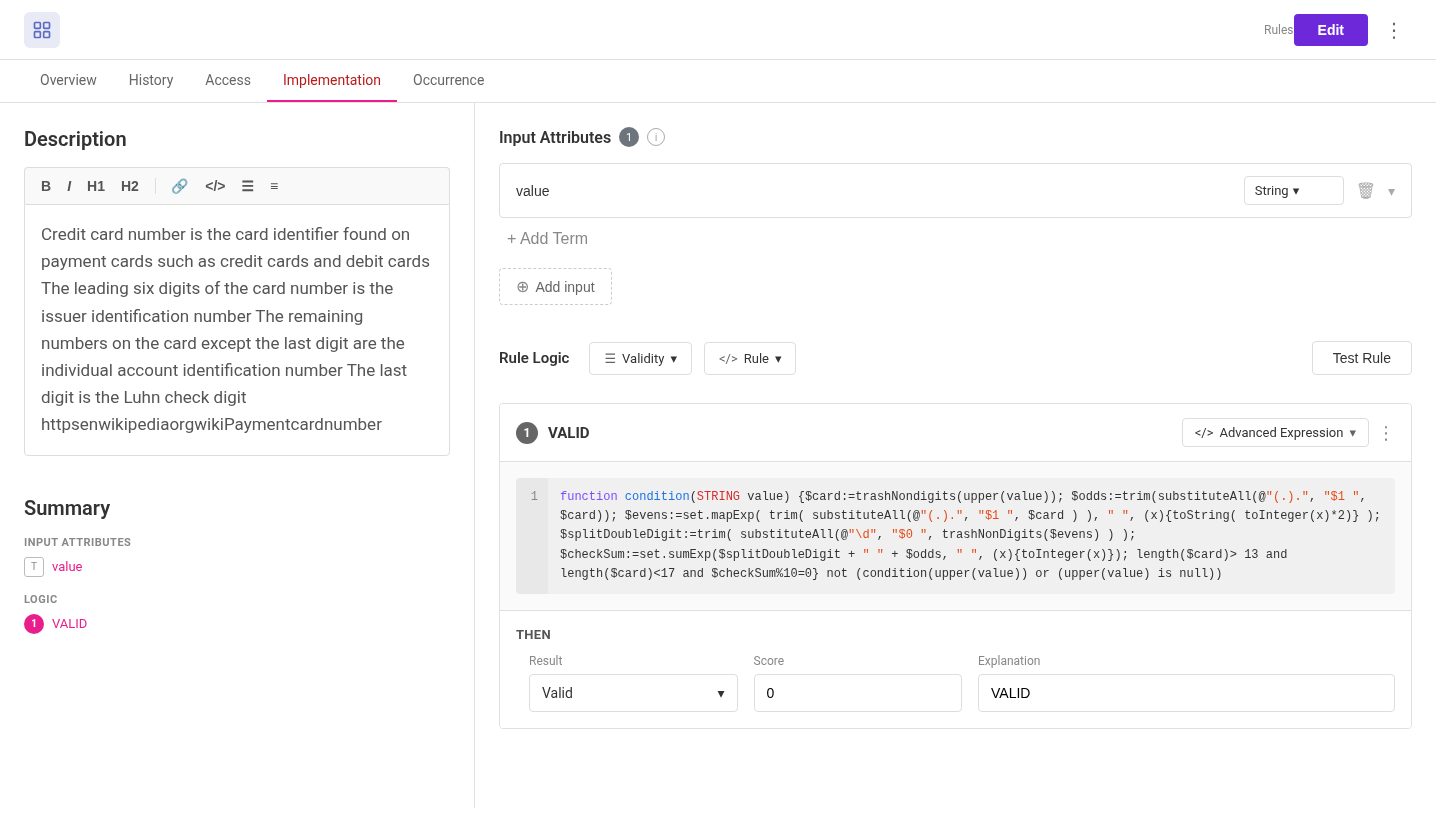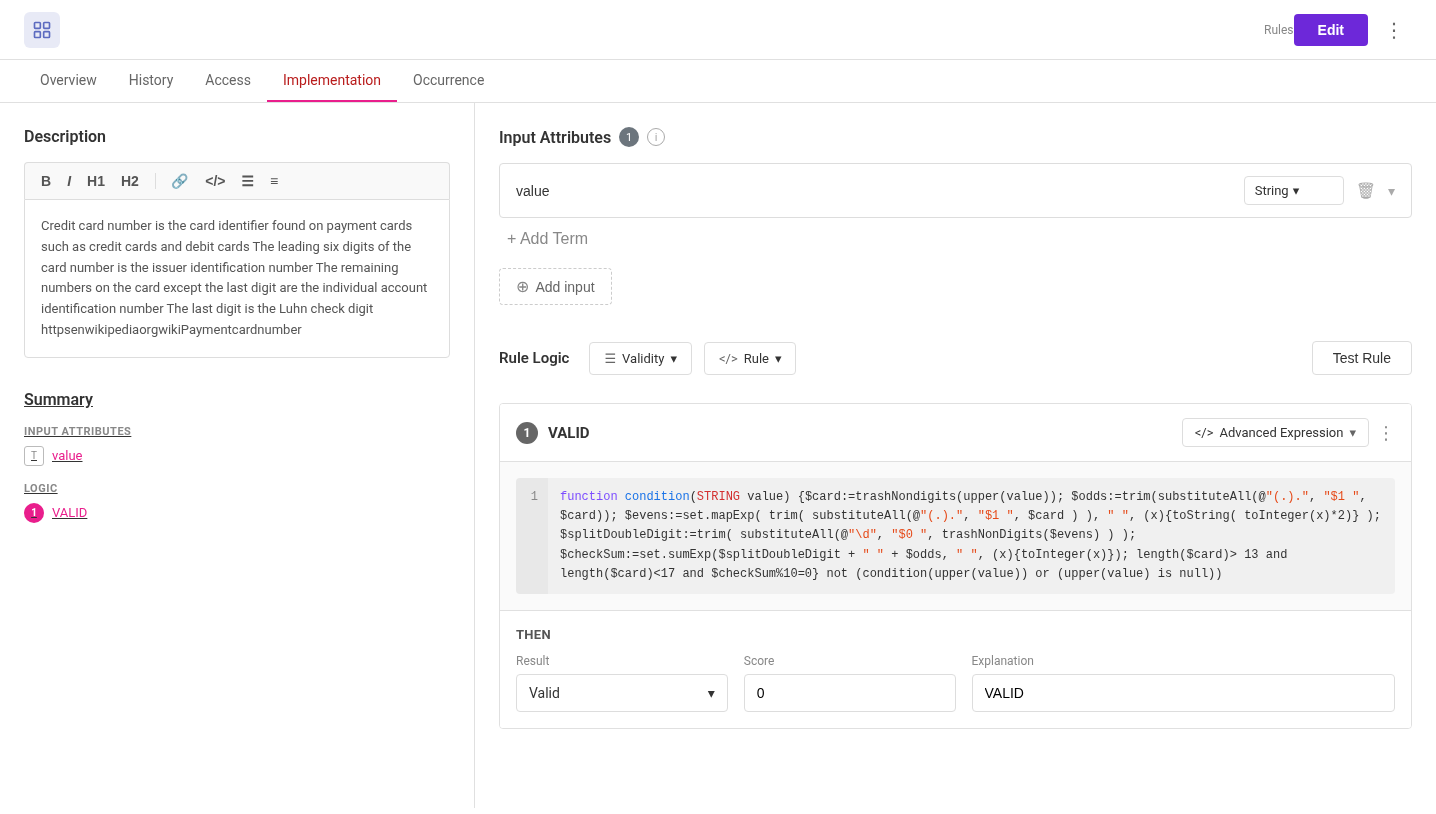--- a/index.html
+++ b/index.html
@@ -24,30 +24,30 @@
     
     .main { display: flex; height: calc(100vh - 109px); overflow: hidden; }
 
     
     .left-panel { width: 475px; min-width: 475px; border-right: 1px solid #e0e0e0; overflow-y: auto; padding: 24px; }
 
     
     .right-panel { flex: 1; overflow-y: auto; padding: 24px; }
 
     
-    .section-title { font-size: 16px; font-weight: 600; color: #333; margin-bottom: 16px; }
+    .section-title { font-size: 20px; font-weight: 600; color: #333; margin-bottom: 16px; }
 
     .editor-toolbar { display: flex; align-items: center; gap: 8px; padding: 8px 12px; border: 1px solid #ddd; border-bottom: none; border-radius: 4px 4px 0 0; background: #f9f9f9; }
     .toolbar-btn { background: none; border: none; cursor: pointer; font-size: 14px; font-weight: bold; color: #555; padding: 2px 4px; border-radius: 3px; }
     .toolbar-divider { width: 1px; height: 16px; background: #ddd; margin: 0 4px; }
 
-    .editor-content { border: 1px solid #ddd; border-radius: 0 0 4px 4px; padding: 16px; min-height: 150px; font-size: 13px; color: #555; line-height: 1.6; }
-
-    
-    .summary-section { margin-top: 32px; text-decoration: underline; }
+    .editor-content { border: 1px solid #ddd; border-radius: 0 0 4px 4px; padding: 16px; min-height: 150px; font-size: 17px; color: #555; line-height: 1.6; }
+
+    
+    .summary-section { margin-top: 40px; }
     .summary-sub { font-size: 11px; font-weight: 700; color: #888; letter-spacing: 0.5px; margin-bottom: 8px; }
     .summary-item { display: flex; align-items: center; gap: 8px; margin-bottom: 6px; }
     .summary-icon { width: 20px; height: 20px; border: 1px solid #bbb; border-radius: 3px; display: flex; align-items: center; justify-content: center; font-size: 10px; color: #888; }
     .summary-badge { width: 20px; height: 20px; background: #e91e8c; border-radius: 50%; display: flex; align-items: center; justify-content: center; font-size: 10px; color: #fff; font-weight: 700; }
     .summary-link { color: #e91e8c; text-decoration: none; font-size: 13px; }
 
     
     .input-attrs-header { display: flex; align-items: center; gap: 8px; margin-bottom: 16px; }
     .input-attrs-title { font-size: 16px; font-weight: 600; }
     .badge-circle { width: 20px; height: 20px; background: #6c757d; border-radius: 50%; display: flex; align-items: center; justify-content: center; font-size: 11px; color: #fff; }
@@ -87,21 +87,21 @@
     .code-content { background: #f0f0f0; padding: 10px 12px; line-height: 1.6; overflow-x: auto; flex: 1; }
     .code-kw { color: #7c4dff; }
     .code-fn { color: #1a73e8; }
     .code-str { color: #e64a19; }
     .code-var { color: #333; }
     .code-red { color: #d32f2f; }
 
     
     .then-block { padding: 16px; background: #fff; }
     .then-label { font-size: 13px; font-weight: 700; color: #555; margin-bottom: 12px; letter-spacing: 0.3px; }
-    .then-row { display: flex; gap: 16px; }
+    .then-row { display: flex; gap: 16px; margin-left: 13px; }
     .then-field { flex: 1; }
     .then-field-label { font-size: 12px; color: #888; margin-bottom: 6px; }
     .then-select { display: flex; align-items: center; justify-content: space-between; padding: 10px 12px; border: 1px solid #ddd; border-radius: 4px; background: #fff; cursor: pointer; font-size: 14px; }
     .then-input { padding: 10px 12px; border: 1px solid #ddd; border-radius: 4px; background: #fff; font-size: 14px; width: 100%; }
     .then-input-wide { flex: 2; }
   </style>
 </head>
 <body>
 
 <div class="header">

